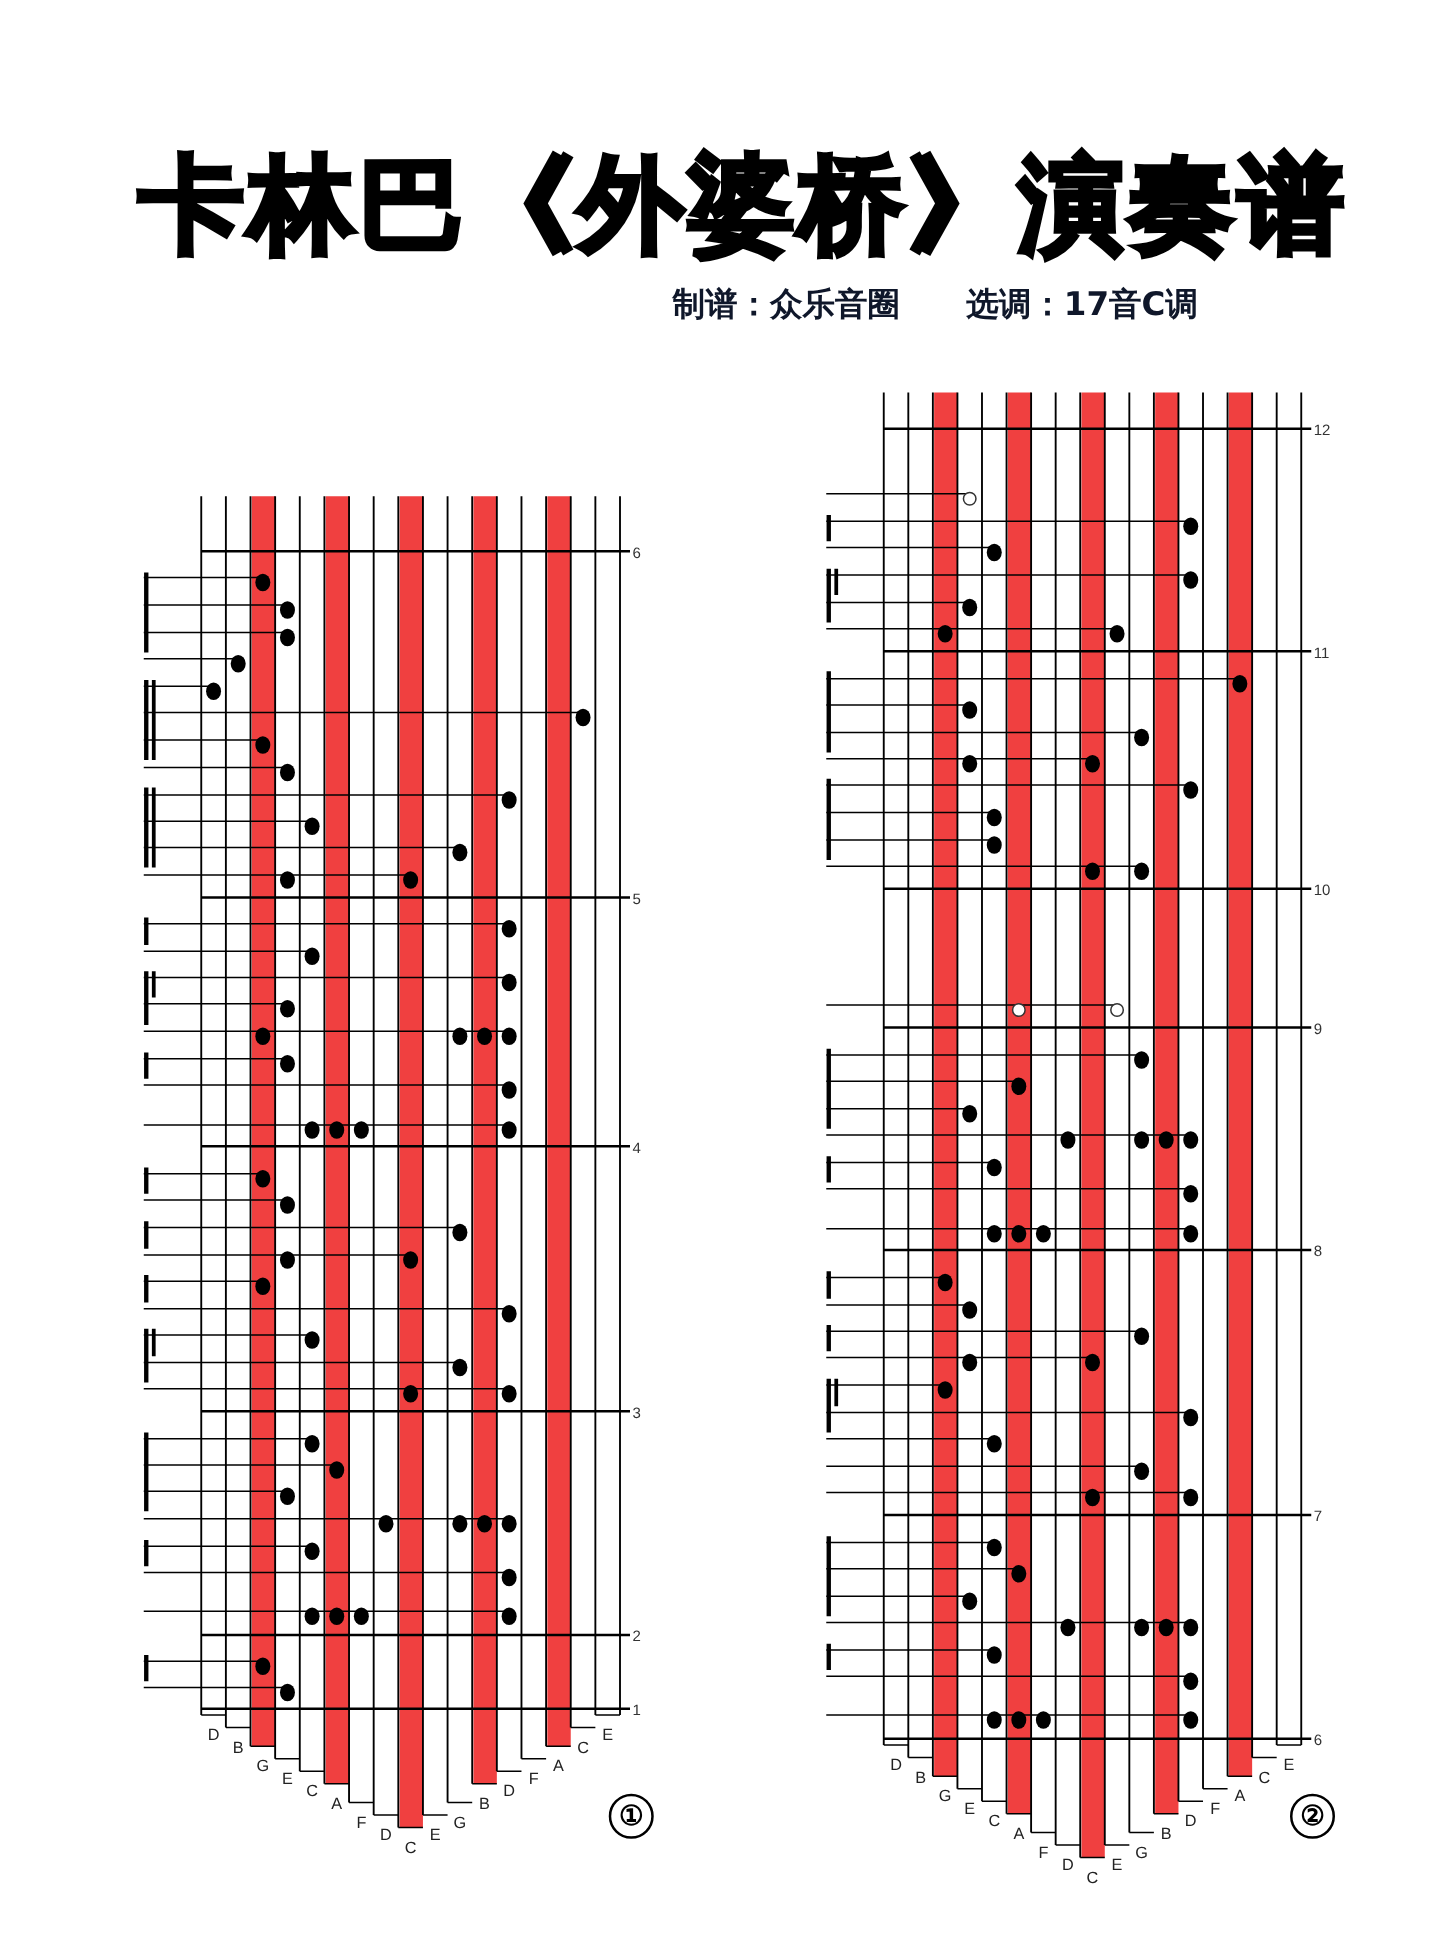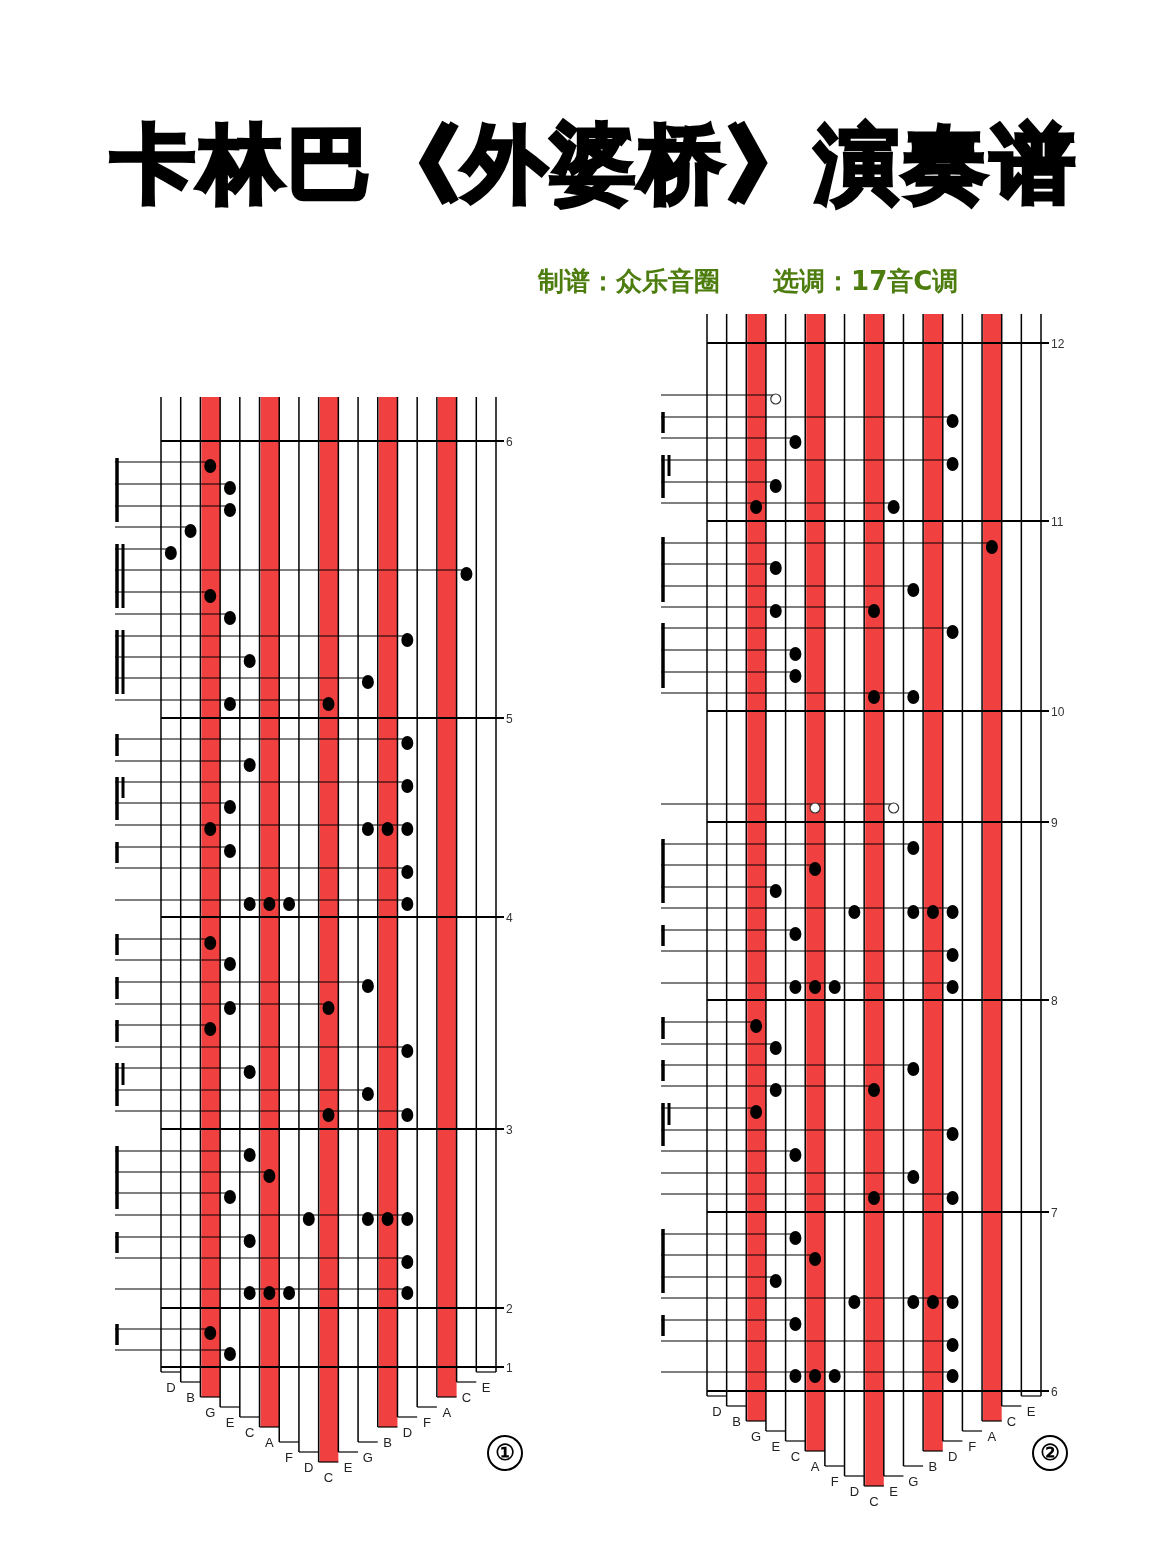--- a/index.html
+++ b/index.html
@@ -1,18 +1,18 @@
 <!DOCTYPE html>
 <html><head>
 <meta charset="utf-8">
 <style>
   html,body{margin:0;padding:0;background:#fff;}
   body{width:1152px;height:1565px;position:relative;overflow:hidden;font-family:"DejaVu Sans",sans-serif;}
   .title{position:absolute;left:0;top:108px;width:1190px;text-align:center;font-size:84px;font-weight:900;letter-spacing:4px;color:#000;font-family:"DejaVu Sans",sans-serif;-webkit-text-stroke:4px #000;}
-  .subtitle{position:absolute;top:226px;left:538px;font-size:26px;font-weight:bold;color:#4d7c0f;white-space:nowrap;font-family:"DejaVu Sans",sans-serif;margin-top:38px;}
+  .subtitle{position:absolute;top:226px;left:538px;font-size:26px;font-weight:bold;color:#0f172a;white-space:nowrap;font-family:"DejaVu Sans",sans-serif;}
   .subtitle span{margin-right:44px;}
   svg.chart{position:absolute;left:0;top:0;}
   .page-num{position:absolute;width:32px;height:32px;border:2.5px solid #000;border-radius:50%;text-align:center;line-height:32px;font-size:22px;font-weight:bold;font-family:"Liberation Sans",sans-serif;}
 </style>
 </head>
 <body>
 
 <div class="title">卡林巴《外婆桥》演奏谱</div>
 <div class="subtitle">
   <span>制谱：众乐音圈</span>

